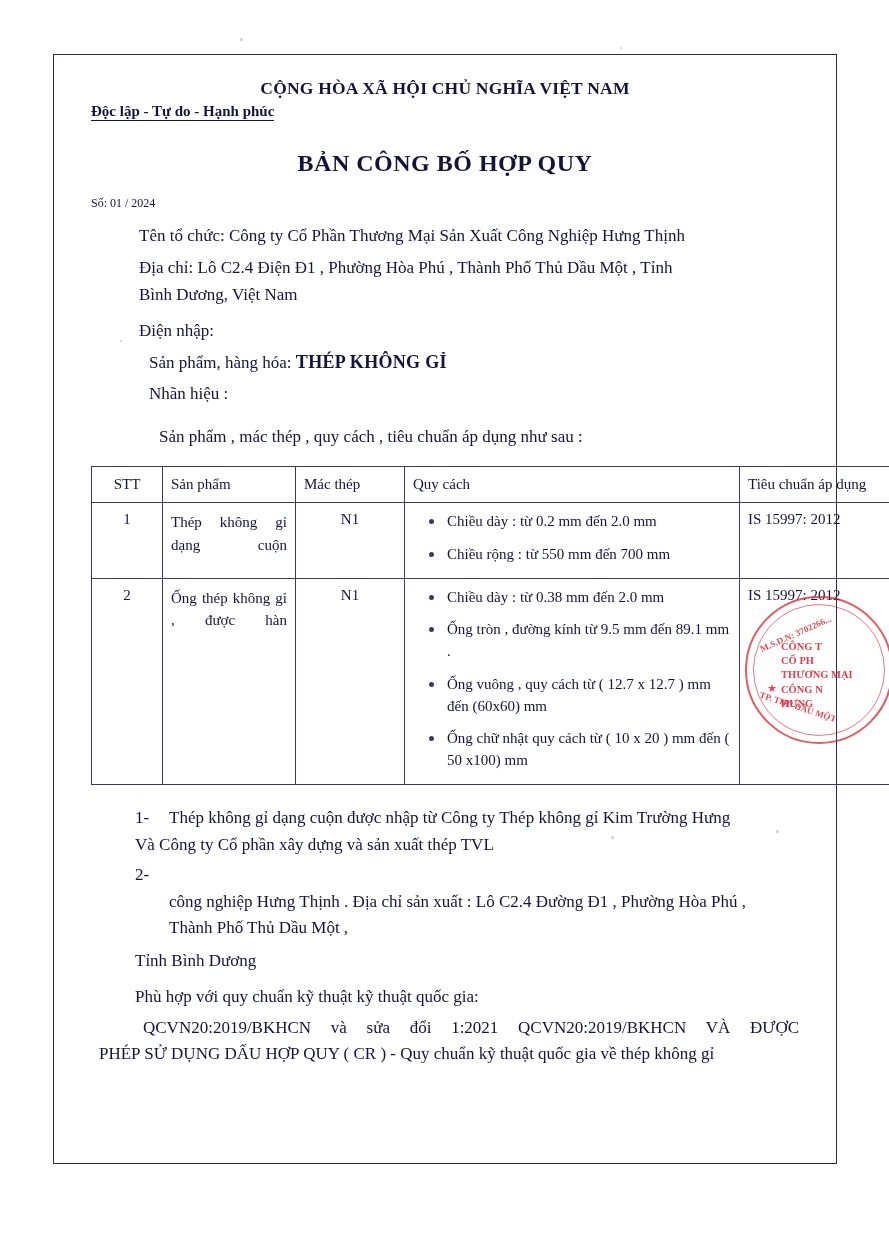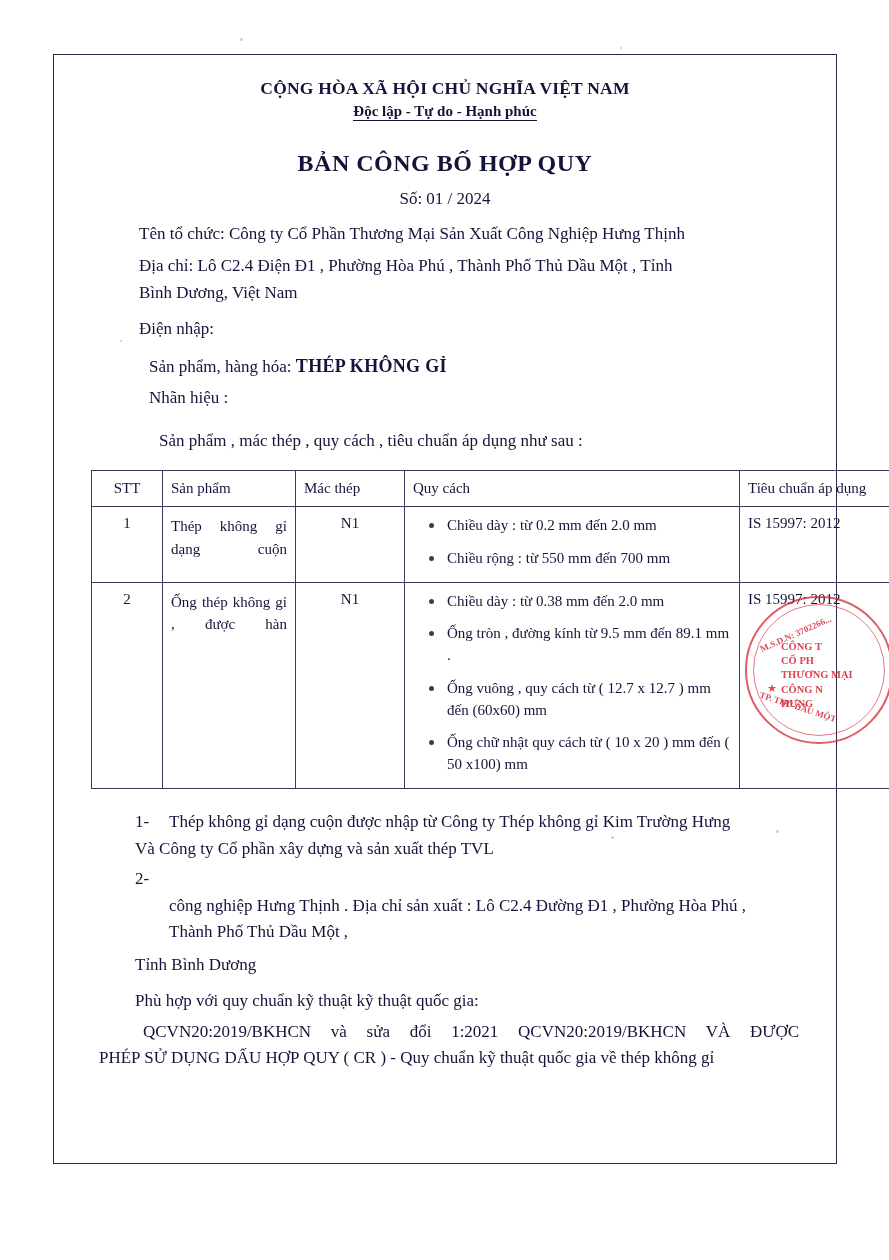--- a/index.html
+++ b/index.html
@@ -41,56 +41,54 @@
   }
   .nation-title {
     text-align: center;
     font-weight: bold;
     font-size: 17.5px;
     letter-spacing: 0.2px;
     color: #14143a;
     margin-top: 6px;
   }
   .nation-sub {
-    text-align: center;
     font-weight: bold;
     font-size: 15px;
     margin-top: 4px;
     color: #14143a;
   }
   .nation-sub span {
     border-bottom: 1.4px solid #14143a;
     padding-bottom: 1px;
   }
   .doc-title {
     text-align: center;
     font-weight: bold;
     font-size: 24px;
     margin-top: 30px;
     letter-spacing: 0.5px;
     color: #14143a;
   }
   .doc-number {
-    text-align: center;
-    font-size: 17px;
-    margin-top: 12px;
+    font-size: 12px;
+    margin-top: 19px;
     color: #14143a;
   }
   .para {
     font-size: 17px;
     line-height: 1.55;
     margin-top: 12px;
     color: #14143a;
   }
   .indent-1 { padding-left: 48px; }
   .indent-2 { padding-left: 58px; }
   .indent-3 { padding-left: 68px; }
   .product-line {
     font-size: 17px;
-    margin-top: 14px;
+    margin-top: 8px;
     padding-left: 58px;
     color: #14143a;
   }
   .product-line .label { font-weight: normal; }
   .product-line .value { font-weight: bold; font-size: 18px; letter-spacing: 0.3px;}
   table.spec {
     width: 706px;
     border-collapse: collapse;
     margin-top: 16px;
     font-size: 15px;

